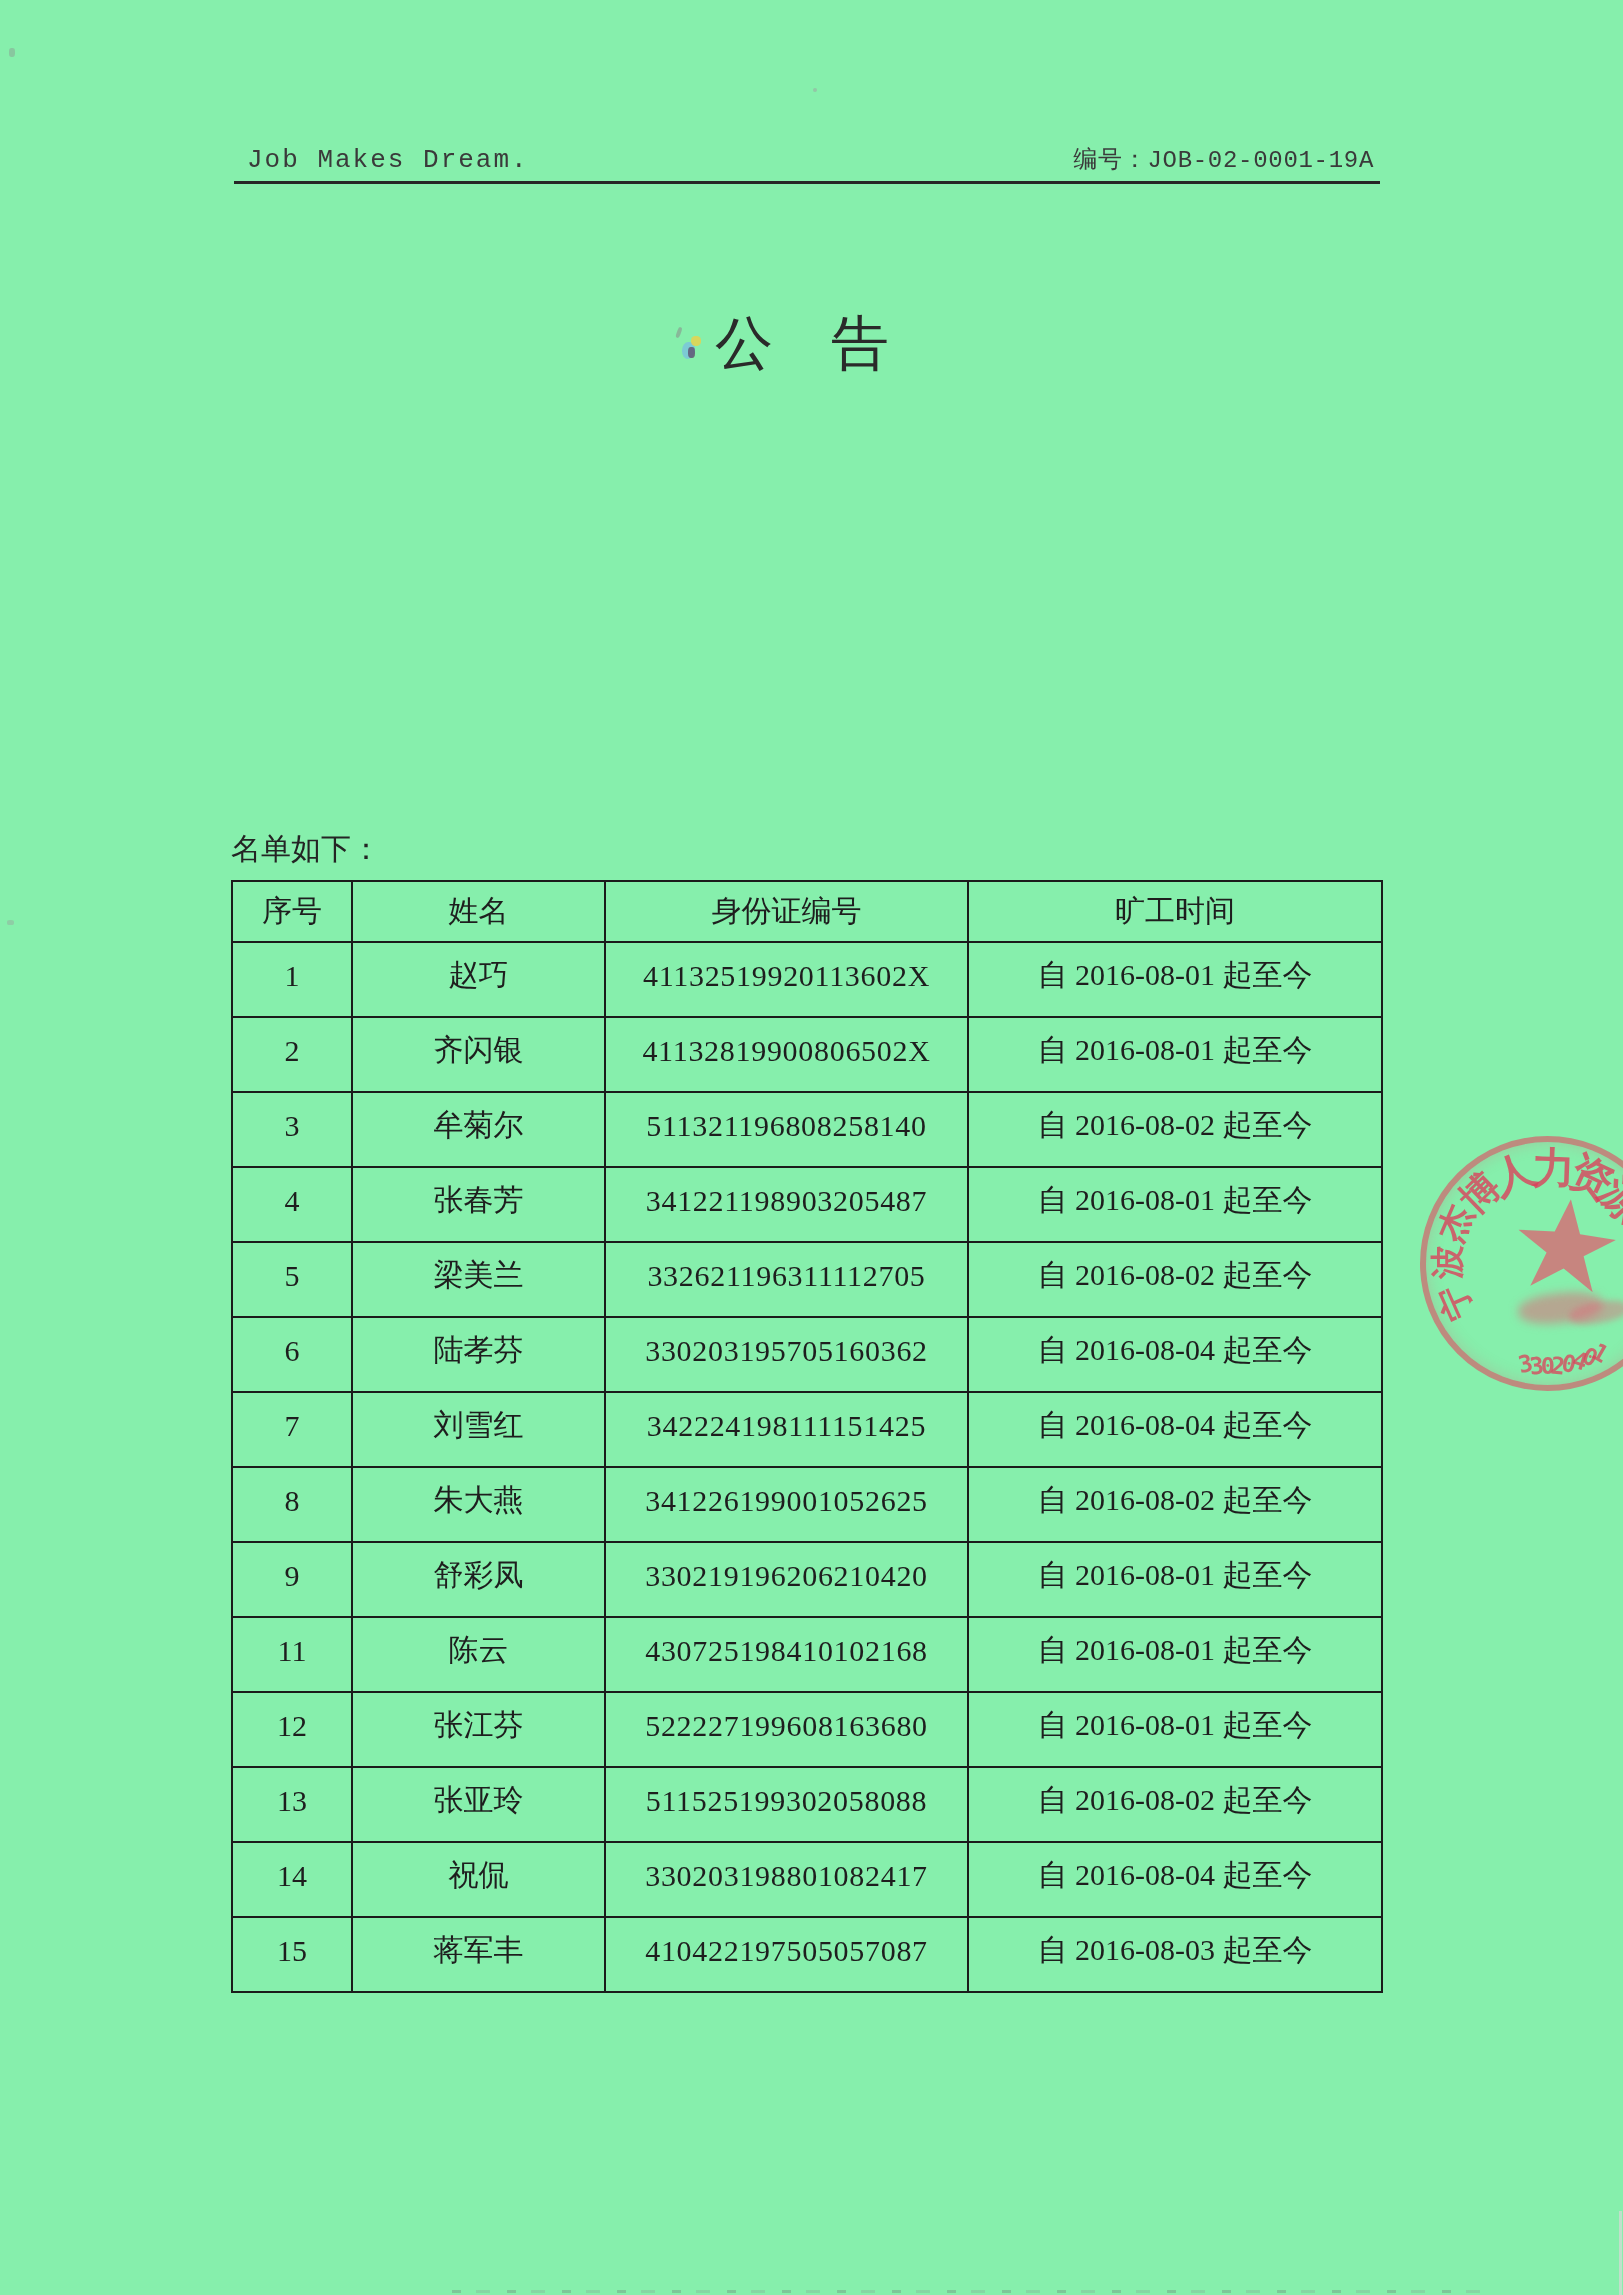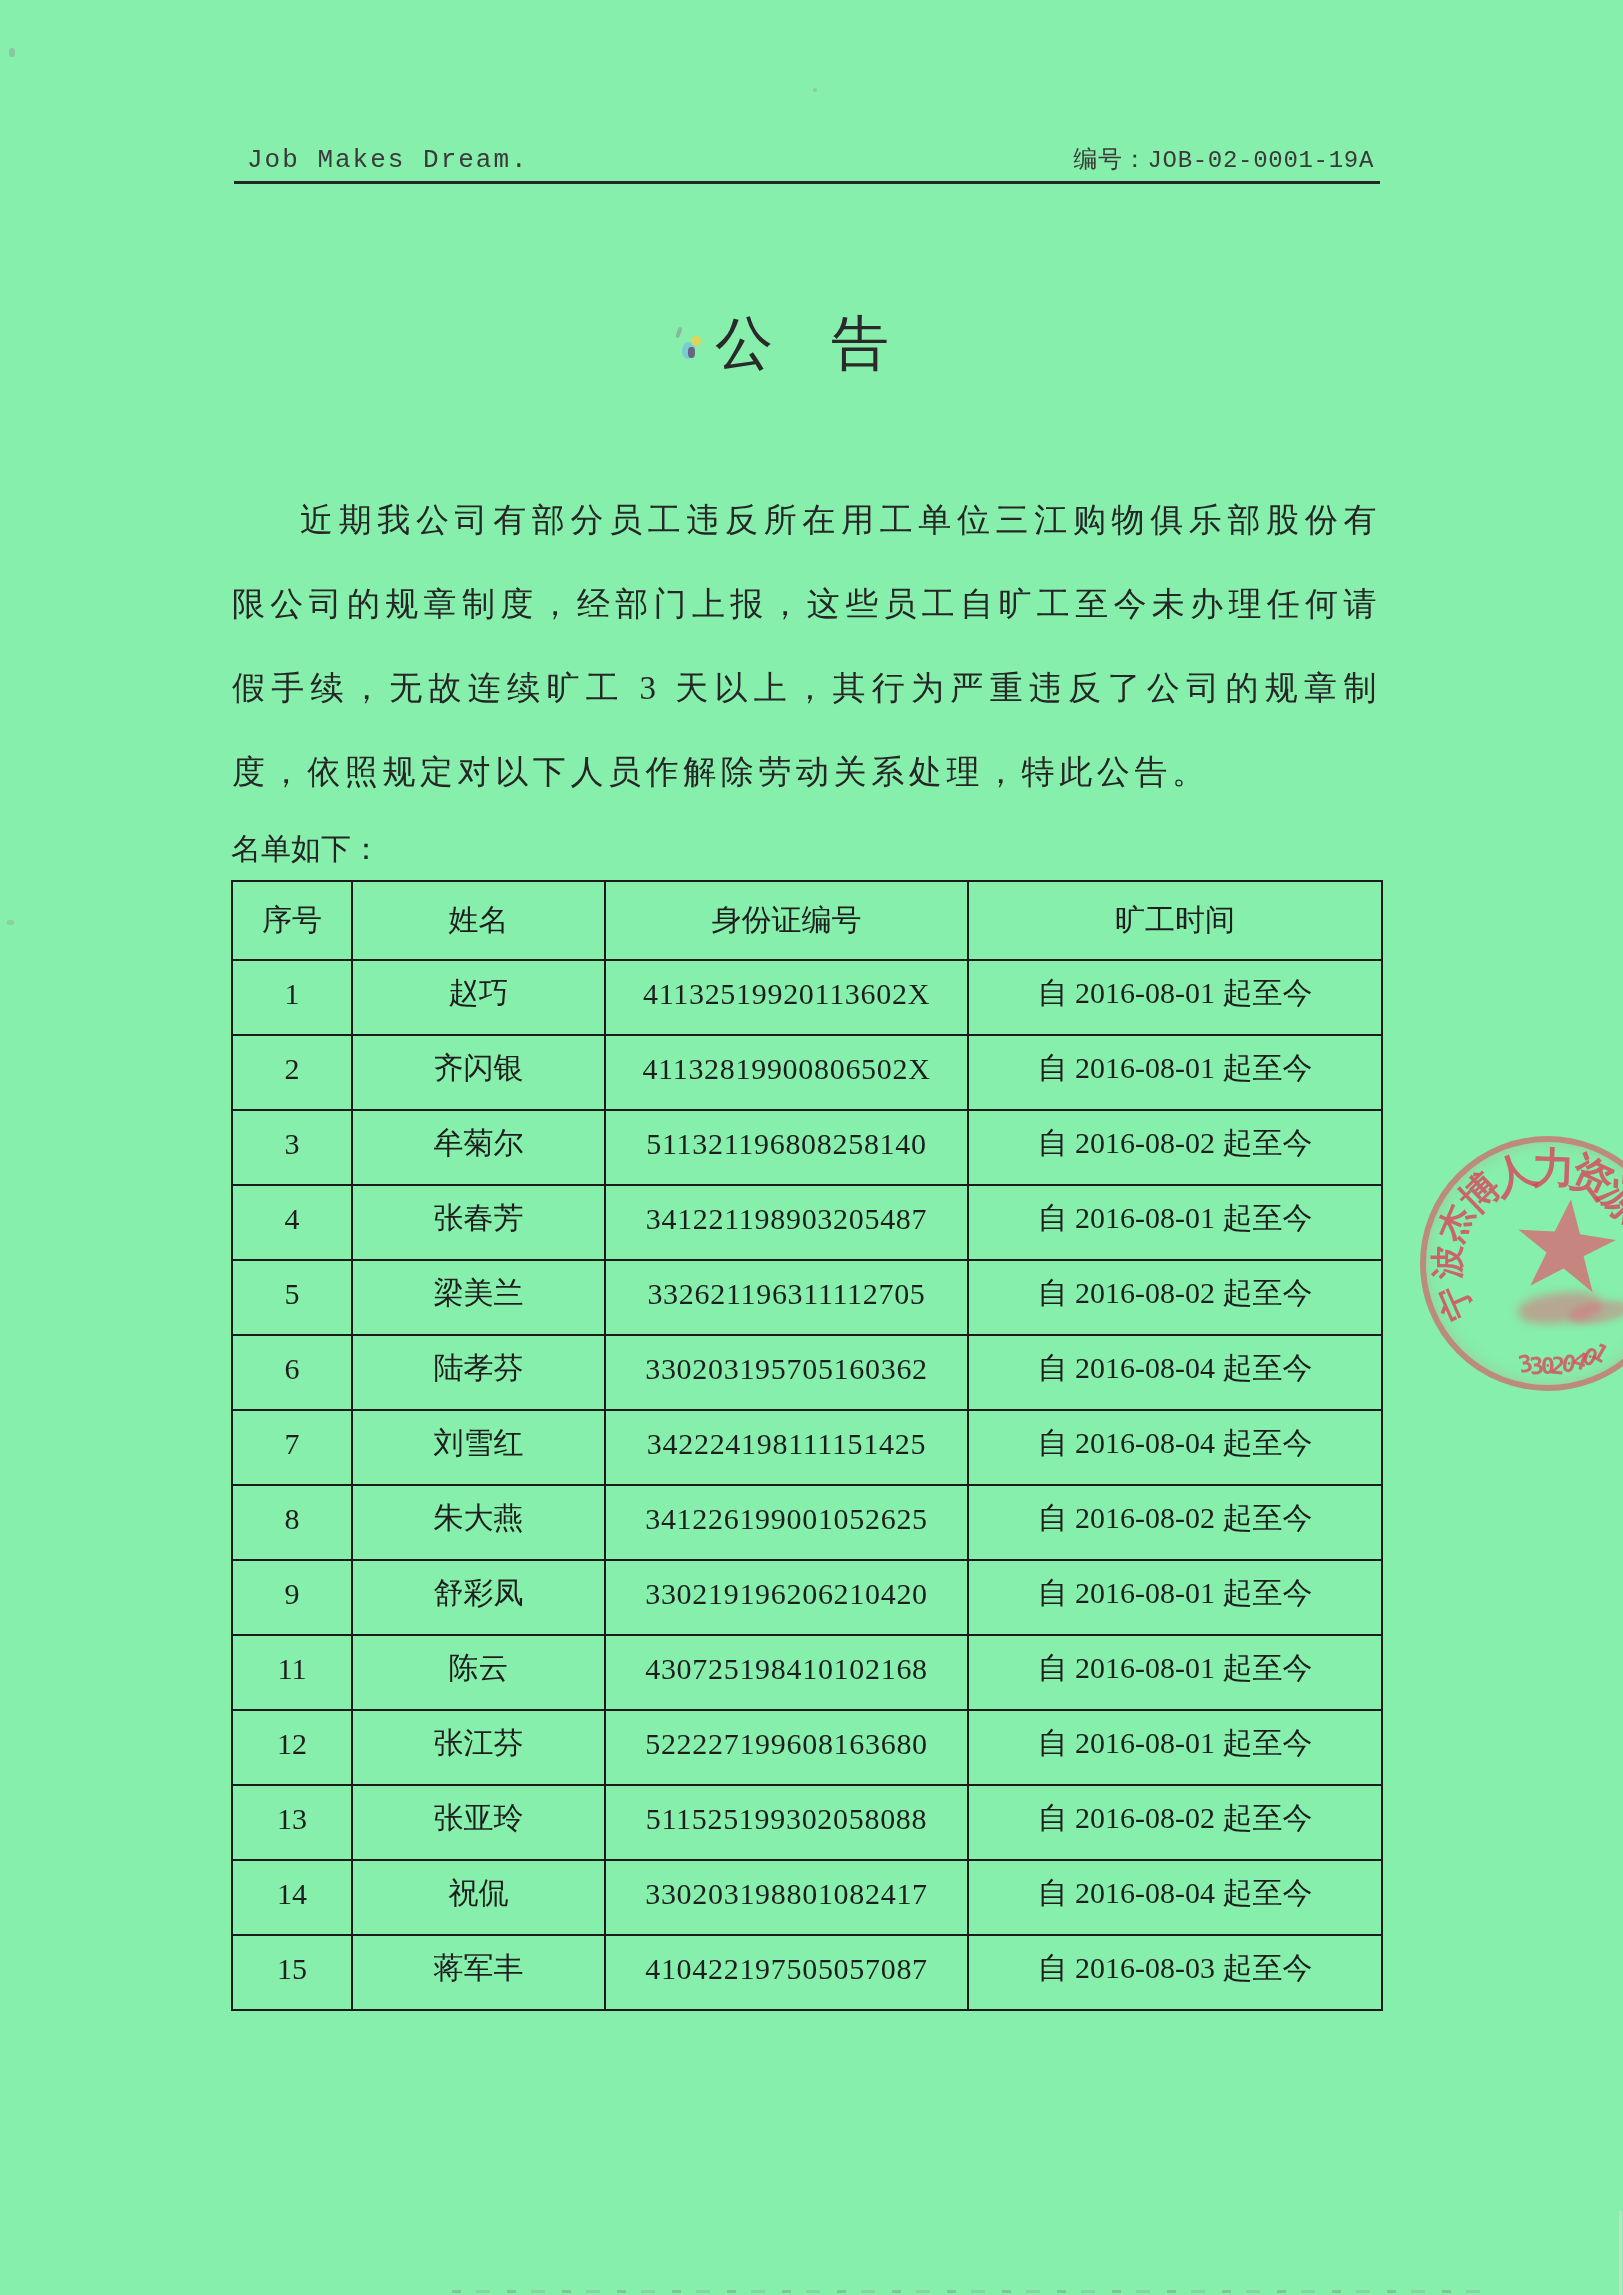--- a/index.html
+++ b/index.html
@@ -48,21 +48,21 @@
   
   table.roster {
     position:absolute; left:231px; top:880px; width:1150px;
     border-collapse:collapse; table-layout:fixed;
     font-size:30px; color:#1e1e1e;
   }
   table.roster th, table.roster td {
     border:2px solid #1b1b1b; text-align:center; vertical-align:middle;
     font-weight:normal; overflow:hidden; white-space:nowrap;
   }
-  table.roster th { height:79px; border-bottom-width:2.6px;text-align:center; }
+  table.roster th { height:61px; border-bottom-width:2.6px;text-align:center; }
   table.roster td { height:75px; padding-bottom:7.9px; }
   td.c-id { letter-spacing:0.7px; }
 
   
   .stamp { position:absolute; left:1420px; top:1136px; width:255px; height:255px; }
   .stamp-ring {
     position:absolute; inset:0; border:6.5px solid rgba(223,77,99,0.62);
     border-radius:50%;
     box-shadow:inset 0 0 14.4px rgba(226,90,110,0.25);
   }
@@ -120,21 +120,20 @@
   <div class="doc-title">公　告</div>
 
   <div class="speck speck-title-a"></div>
   <div class="speck speck-title-b"></div>
   <div class="speck speck-title-c"></div>
   <div class="speck speck-title-d"></div>
   <div class="speck speck-tl"></div>
   <div class="speck speck-left"></div>
   <div class="speck speck-top"></div>
 
-  <div class="body-par">近期我公司有部分员工违反所在用工单位三江购物俱乐部股份有限公司的规章制度，经部门上报，这些员工自旷工至今未办理任何请假手续，无故连续旷工 3 天以上，其行为严重违反了公司的规章制度，依照规定对以下人员作解除劳动关系处理，特此公告。</div>
   <div class="list-intro">名单如下：</div>
 
   <table class="roster">
     <colgroup>
       <col style="width:120px">
         <col style="width:253px">
       <col style="width:363px">
         <col style="width:414px">
     </colgroup>
     <thead>

